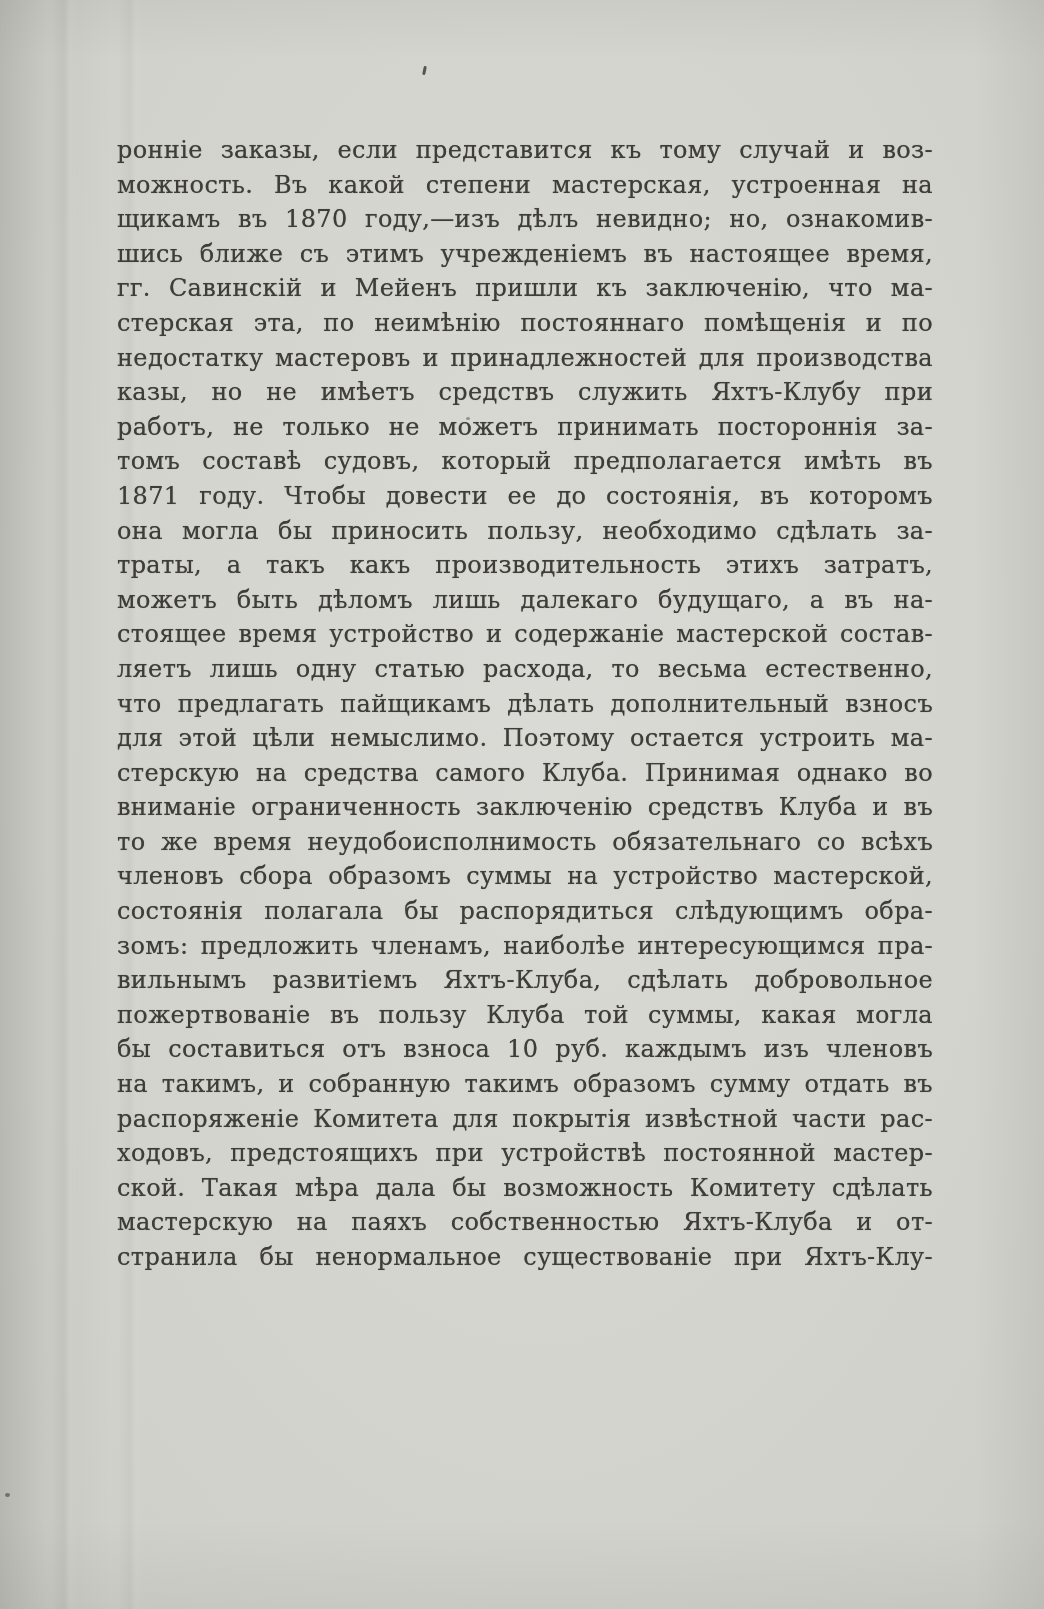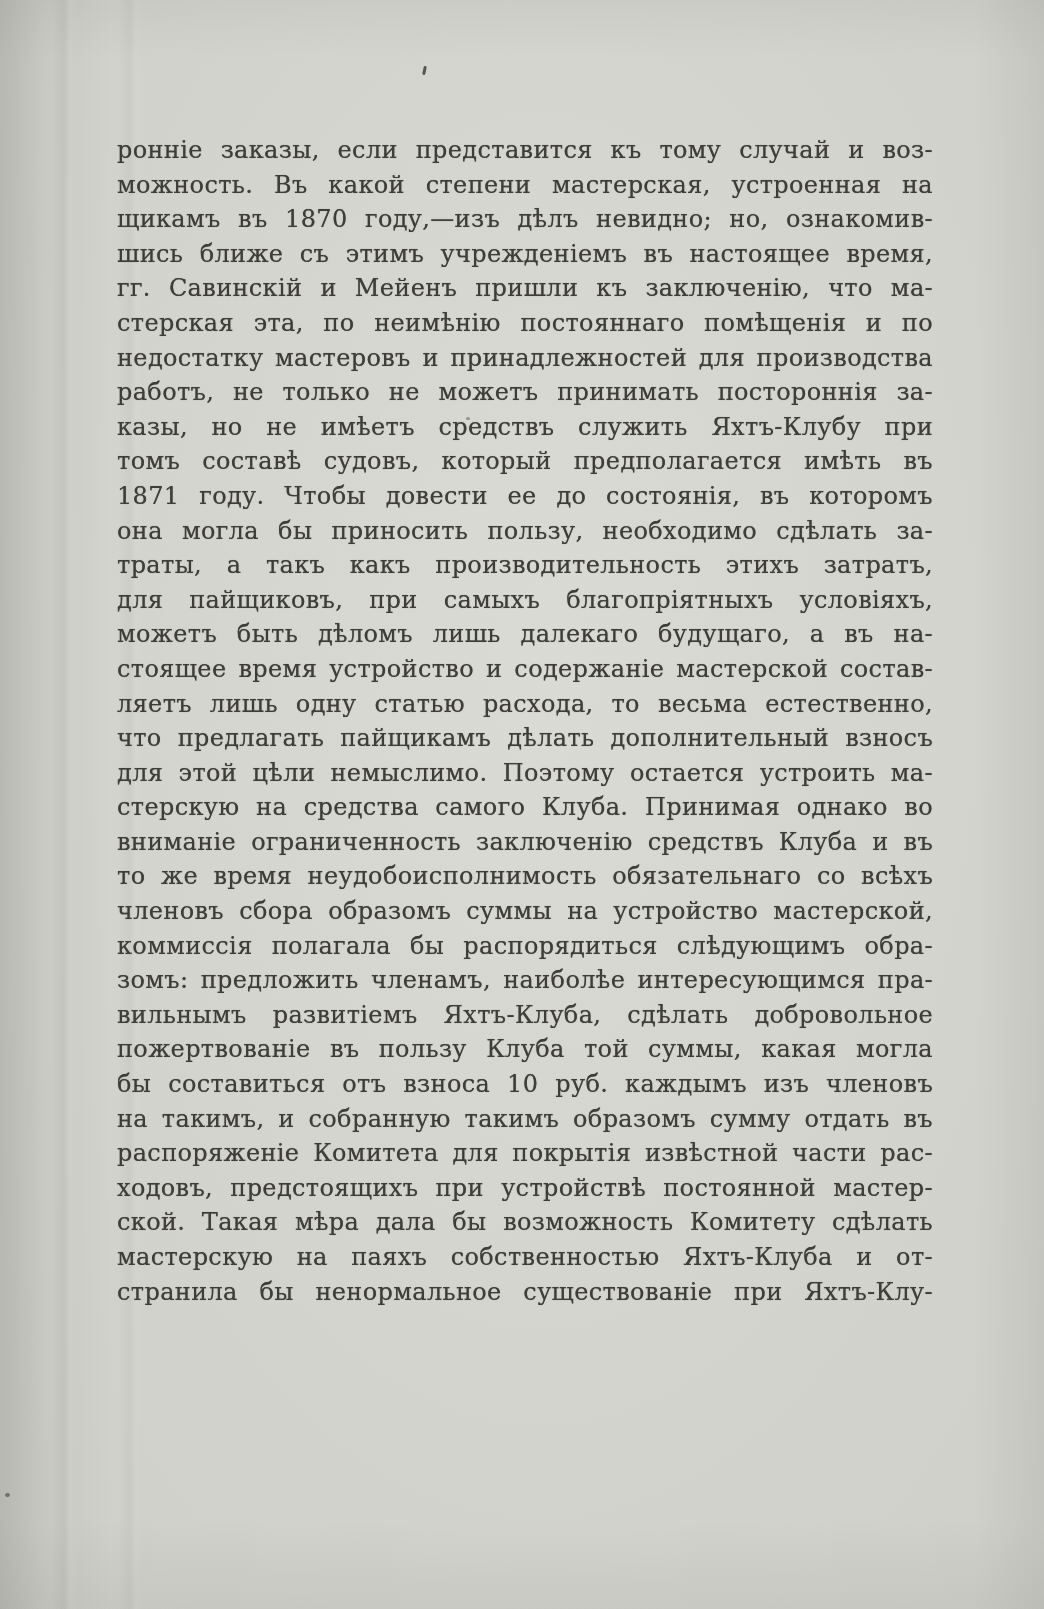--- a/index.html
+++ b/index.html
@@ -89,37 +89,36 @@
 
 
   <div class="text-block">
     <div class="line">ронніе заказы, если представится къ тому случай и воз-</div>
     <div class="line">можность. Въ какой степени мастерская, устроенная на</div>
     <div class="line">щикамъ въ 1870 году,—изъ дѣлъ невидно; но, ознакомив-</div>
     <div class="line">шись ближе съ этимъ учрежденіемъ въ настоящее время,</div>
     <div class="line">гг. Савинскій и Мейенъ пришли къ заключенію, что ма-</div>
     <div class="line">стерская эта, по неимѣнію постояннаго помѣщенія и по</div>
     <div class="line">недостатку мастеровъ и принадлежностей для производства</div>
+    <div class="line">казы, но не имѣетъ средствъ служить Яхтъ-Клубу при</div>
     <div class="line">работъ, не только не можетъ принимать постороннія за-</div>
-    <div class="line">казы, но не имѣетъ средствъ служить Яхтъ-Клубу при</div>
     <div class="line">томъ составѣ судовъ, который предполагается имѣть въ</div>
     <div class="line">1871 году. Чтобы довести ее до состоянія, въ которомъ</div>
     <div class="line">она могла бы приносить пользу, необходимо сдѣлать за-</div>
     <div class="line">траты, а такъ какъ производительность этихъ затратъ,</div>
-    <div class="line">для пайщиковъ, при самыхъ благопріятныхъ условіяхъ,</div>
     <div class="line">можетъ быть дѣломъ лишь далекаго будущаго, а въ на-</div>
     <div class="line">стоящее время устройство и содержаніе мастерской состав-</div>
     <div class="line">ляетъ лишь одну статью расхода, то весьма естественно,</div>
     <div class="line">что предлагать пайщикамъ дѣлать дополнительный взносъ</div>
     <div class="line">для этой цѣли немыслимо. Поэтому остается устроить ма-</div>
     <div class="line">стерскую на средства самого Клуба. Принимая однако во</div>
     <div class="line">вниманіе ограниченность заключенію средствъ Клуба и въ</div>
     <div class="line">то же время неудобоисполнимость обязательнаго со всѣхъ</div>
     <div class="line">членовъ сбора образомъ суммы на устройство мастерской,</div>
-    <div class="line">коммиссія полагала бы распорядиться слѣдующимъ обра-</div>
+    <div class="line">состоянія полагала бы распорядиться слѣдующимъ обра-</div>
     <div class="line">зомъ: предложить членамъ, наиболѣе интересующимся пра-</div>
     <div class="line">вильнымъ развитіемъ Яхтъ-Клуба, сдѣлать добровольное</div>
     <div class="line">пожертвованіе въ пользу Клуба той суммы, какая могла</div>
     <div class="line">бы составиться отъ взноса 10 руб. каждымъ изъ членовъ</div>
     <div class="line">на такимъ, и собранную такимъ образомъ сумму отдать въ</div>
     <div class="line">распоряженіе Комитета для покрытія извѣстной части рас-</div>
     <div class="line">ходовъ, предстоящихъ при устройствѣ постоянной мастер-</div>
     <div class="line">ской. Такая мѣра дала бы возможность Комитету сдѣлать</div>
     <div class="line">мастерскую на паяхъ собственностью Яхтъ-Клуба и от-</div>
     <div class="line">странила бы ненормальное существованіе при Яхтъ-Клу-</div>

